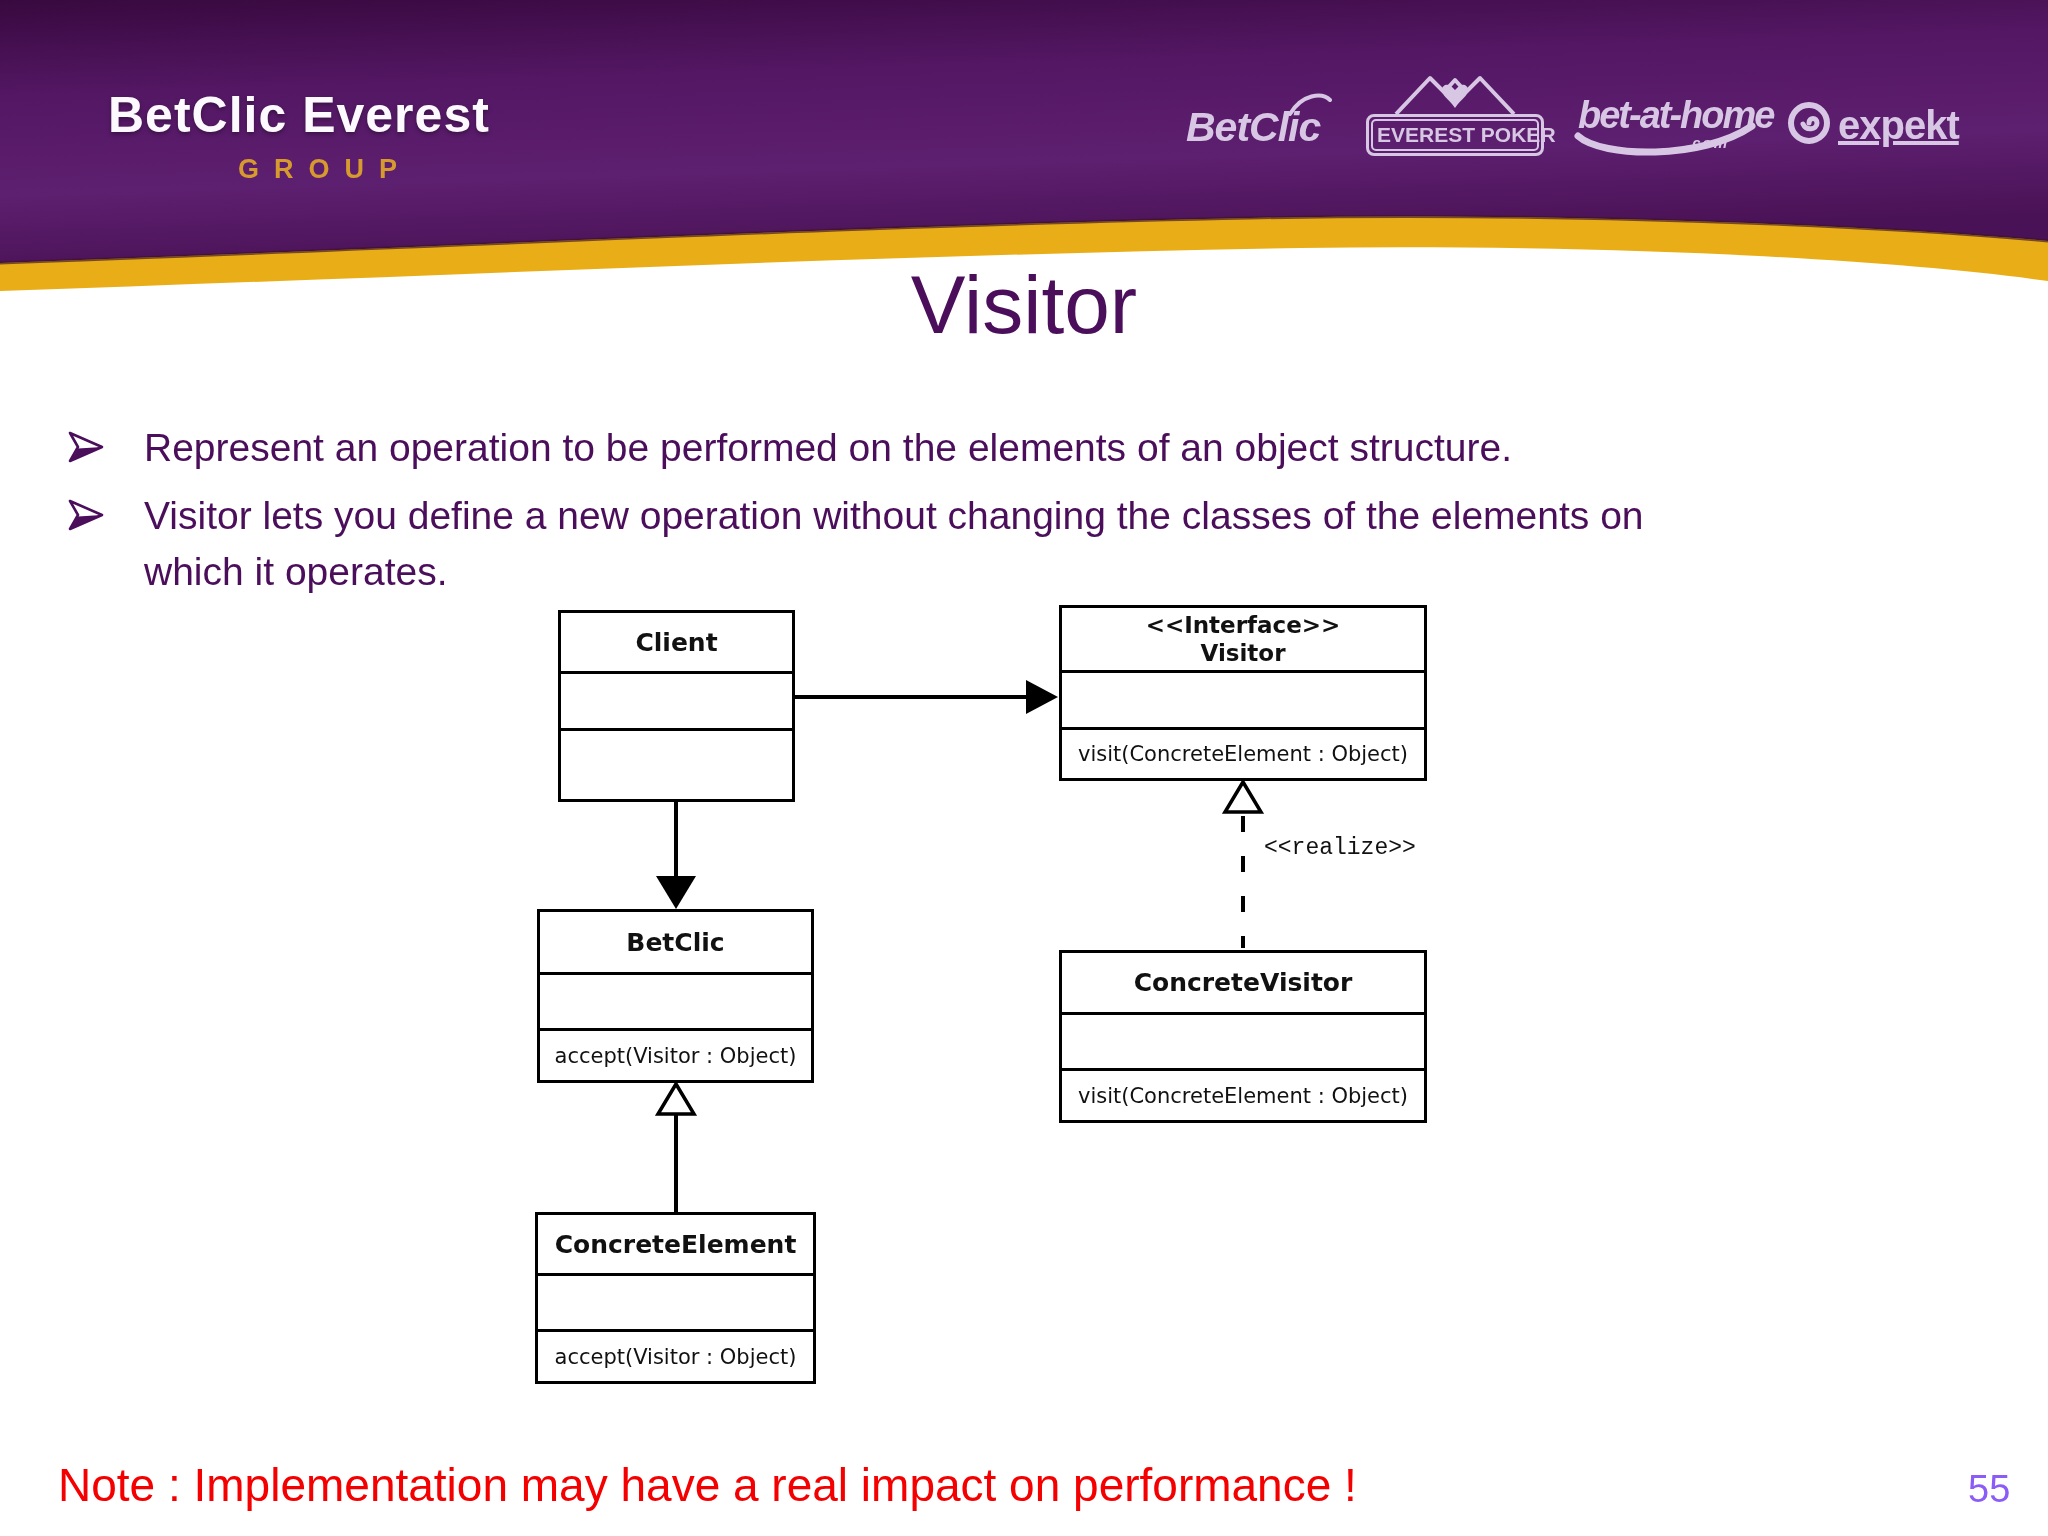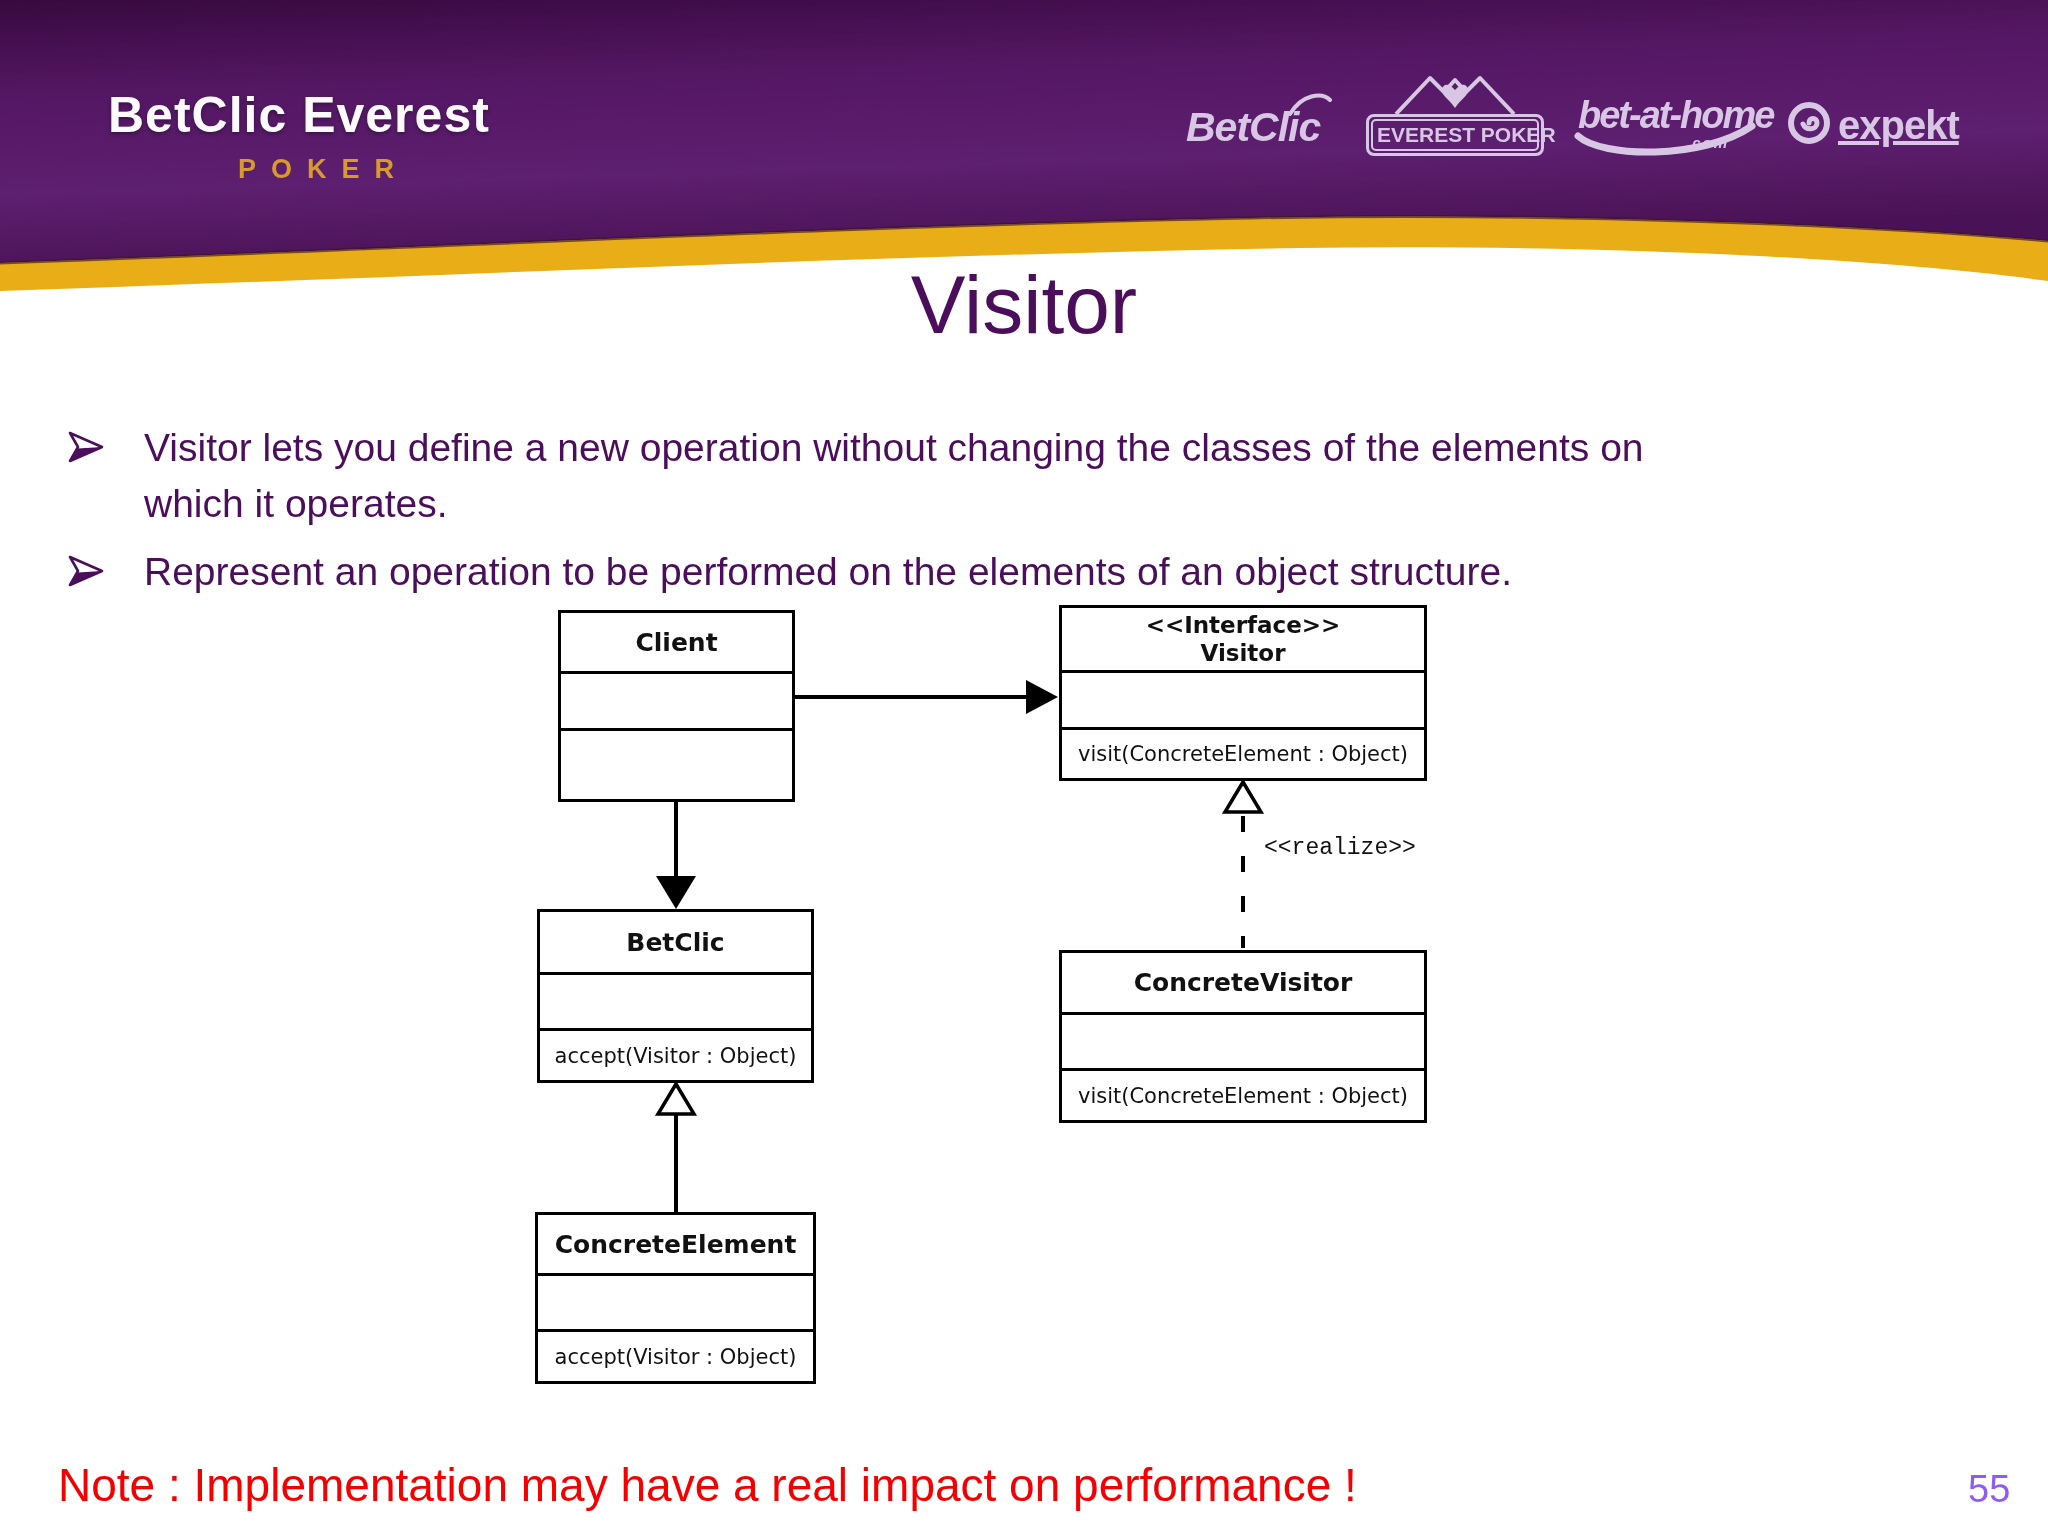--- a/index.html
+++ b/index.html
@@ -93,21 +93,21 @@
     </linearGradient>
   </defs>
   <path d="M0,0 L2048,0 L2048,241 C1870,225 1550,212 1250,218 C850,226 450,247 0,263 Z" fill="url(#purpleGrad)"></path>
   <path d="M0,263 C450,247 850,226 1250,218 C1550,212 1870,225 2048,241
            L2048,281 C1880,258 1600,244 1300,248 C850,256 450,276 0,291 Z" fill="#e9ae17"></path>
   <path d="M0,263 C450,247 850,226 1250,218 C1550,212 1870,225 2048,241" fill="none" stroke="#3f1420" stroke-width="3" opacity="0.65"></path>
 </svg>
 
 <div class="brand">
   <div class="brand-title">BetClic Everest</div>
-  <div class="brand-subtitle">POKER</div>
+  <div class="brand-subtitle">GROUP</div>
 </div>
 
 <div class="logo-row">
 
   <div class="logo logo-betclic">
     <span>BetClic</span>
     <svg class="swoosh" width="44" height="26" viewBox="0 0 44 26">
       <path d="M2,24 C14,4 34,2 42,10" fill="none" stroke="#d8c7e4" stroke-width="4" stroke-linecap="round"></path>
     </svg>
   </div>
@@ -134,39 +134,39 @@
     <svg class="spiral" width="46" height="46" viewBox="0 0 46 46">
       <circle cx="23" cy="23" r="18" fill="none" stroke="#d8c7e4" stroke-width="6"></circle>
       <path d="M23,23 C23,17 31,17 31,23 C31,30 20,31 17,24" fill="none" stroke="#d8c7e4" stroke-width="5" stroke-linecap="round"></path>
     </svg><span>expekt</span>
   </div>
 </div>
 
 <div class="page-title">Visitor</div>
 
 <div class="bullets">
+  <div class="bullet">
+    <span class="bullet-arrow">
+      <svg width="40" height="36" viewBox="0 0 40 36">
+        <path d="M4,4 L36,18 L4,32 L12,18 Z" fill="none" stroke="#4b0e5b" stroke-width="2.6" stroke-linejoin="round"></path>
+        <path d="M4,32 L36,18 L12,19.5 L9,25 Z" fill="#4b0e5b"></path>
+      </svg>
+    </span>
+    <span class="bullet-text">Represent an operation to be performed on the elements of an object structure.</span>
+  </div>
   <div class="bullet">
     <span class="bullet-arrow">
       <svg width="40" height="36" viewBox="0 0 40 36">
         <path d="M4,4 L36,18 L4,32 L12,18 Z" fill="none" stroke="#4b0e5b" stroke-width="2.6" stroke-linejoin="round"></path>
         <path d="M4,32 L36,18 L12,19.5 L9,25 Z" fill="#4b0e5b"></path>
       </svg>
     </span>
     <span class="bullet-text">Visitor lets you define a new operation without changing the classes of the elements on
 which it operates.</span>
   </div>
-  <div class="bullet">
-    <span class="bullet-arrow">
-      <svg width="40" height="36" viewBox="0 0 40 36">
-        <path d="M4,4 L36,18 L4,32 L12,18 Z" fill="none" stroke="#4b0e5b" stroke-width="2.6" stroke-linejoin="round"></path>
-        <path d="M4,32 L36,18 L12,19.5 L9,25 Z" fill="#4b0e5b"></path>
-      </svg>
-    </span>
-    <span class="bullet-text">Represent an operation to be performed on the elements of an object structure.</span>
-  </div>
 </div>
 
 <div class="uml">
 
   <svg class="connectors" width="2048" height="1536" viewBox="0 0 2048 1536">
 
     <line x1="795" y1="697" x2="1030" y2="697" stroke="#000" stroke-width="4"></line>
     <path d="M1058,697 L1026,680 L1026,714 Z" fill="#000"></path>
 
     <line x1="676" y1="778" x2="676" y2="880" stroke="#000" stroke-width="4"></line>

